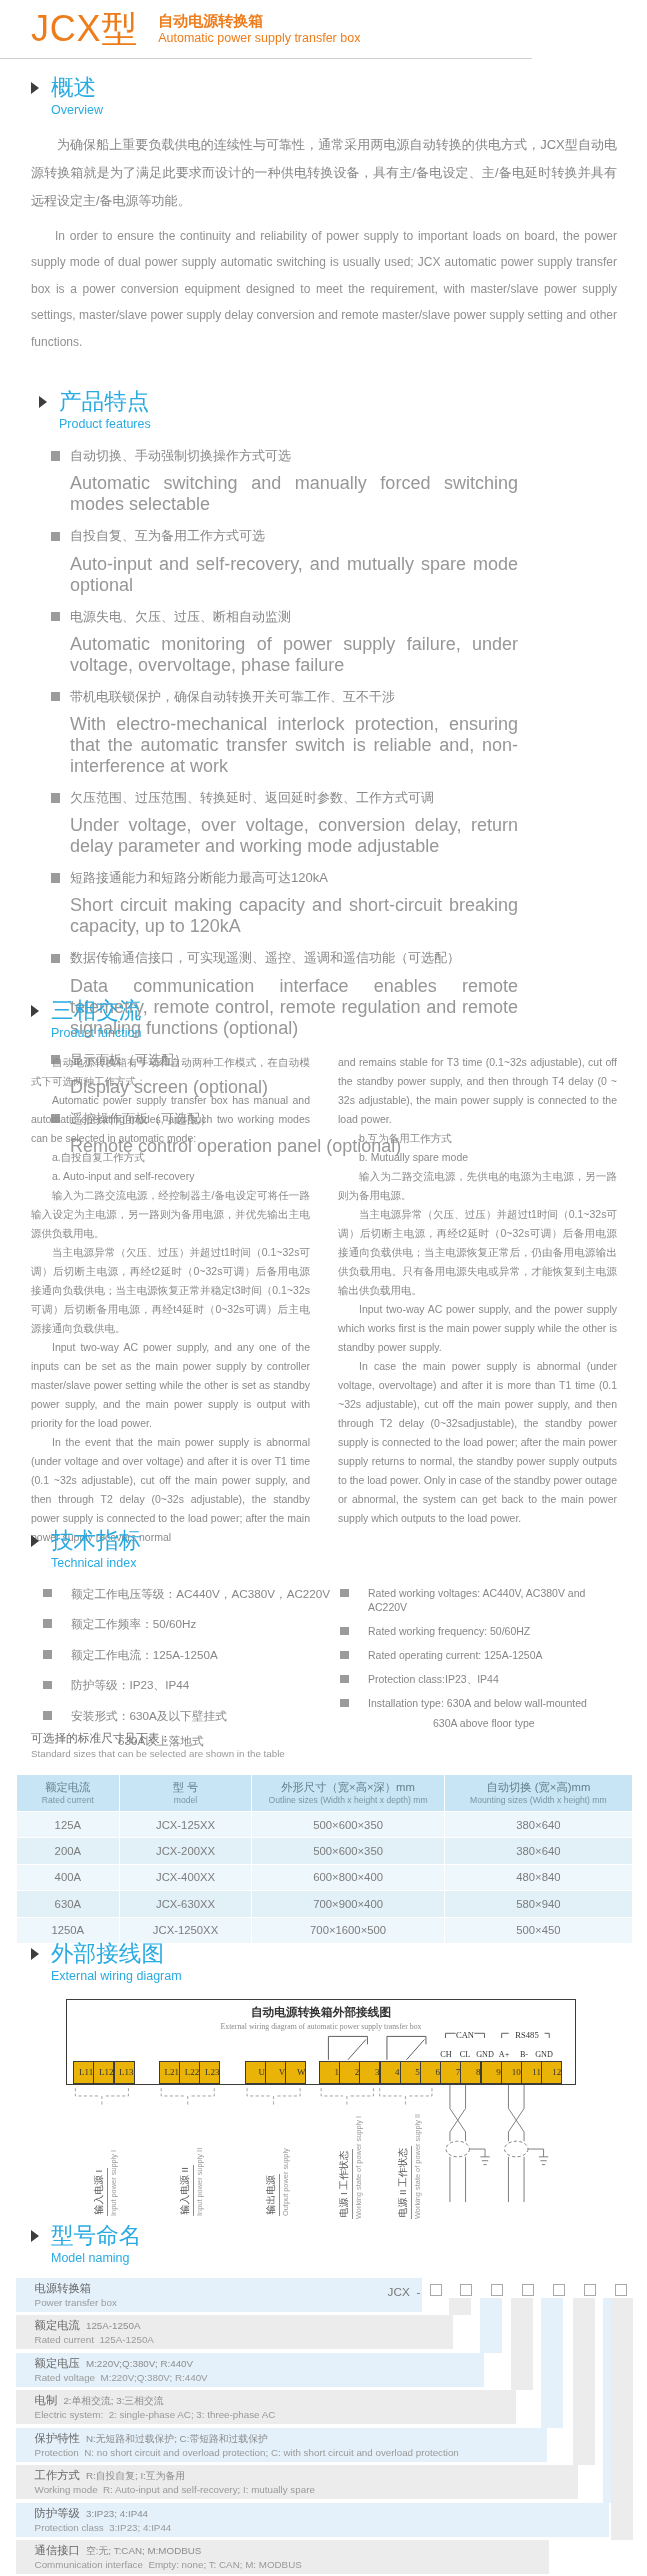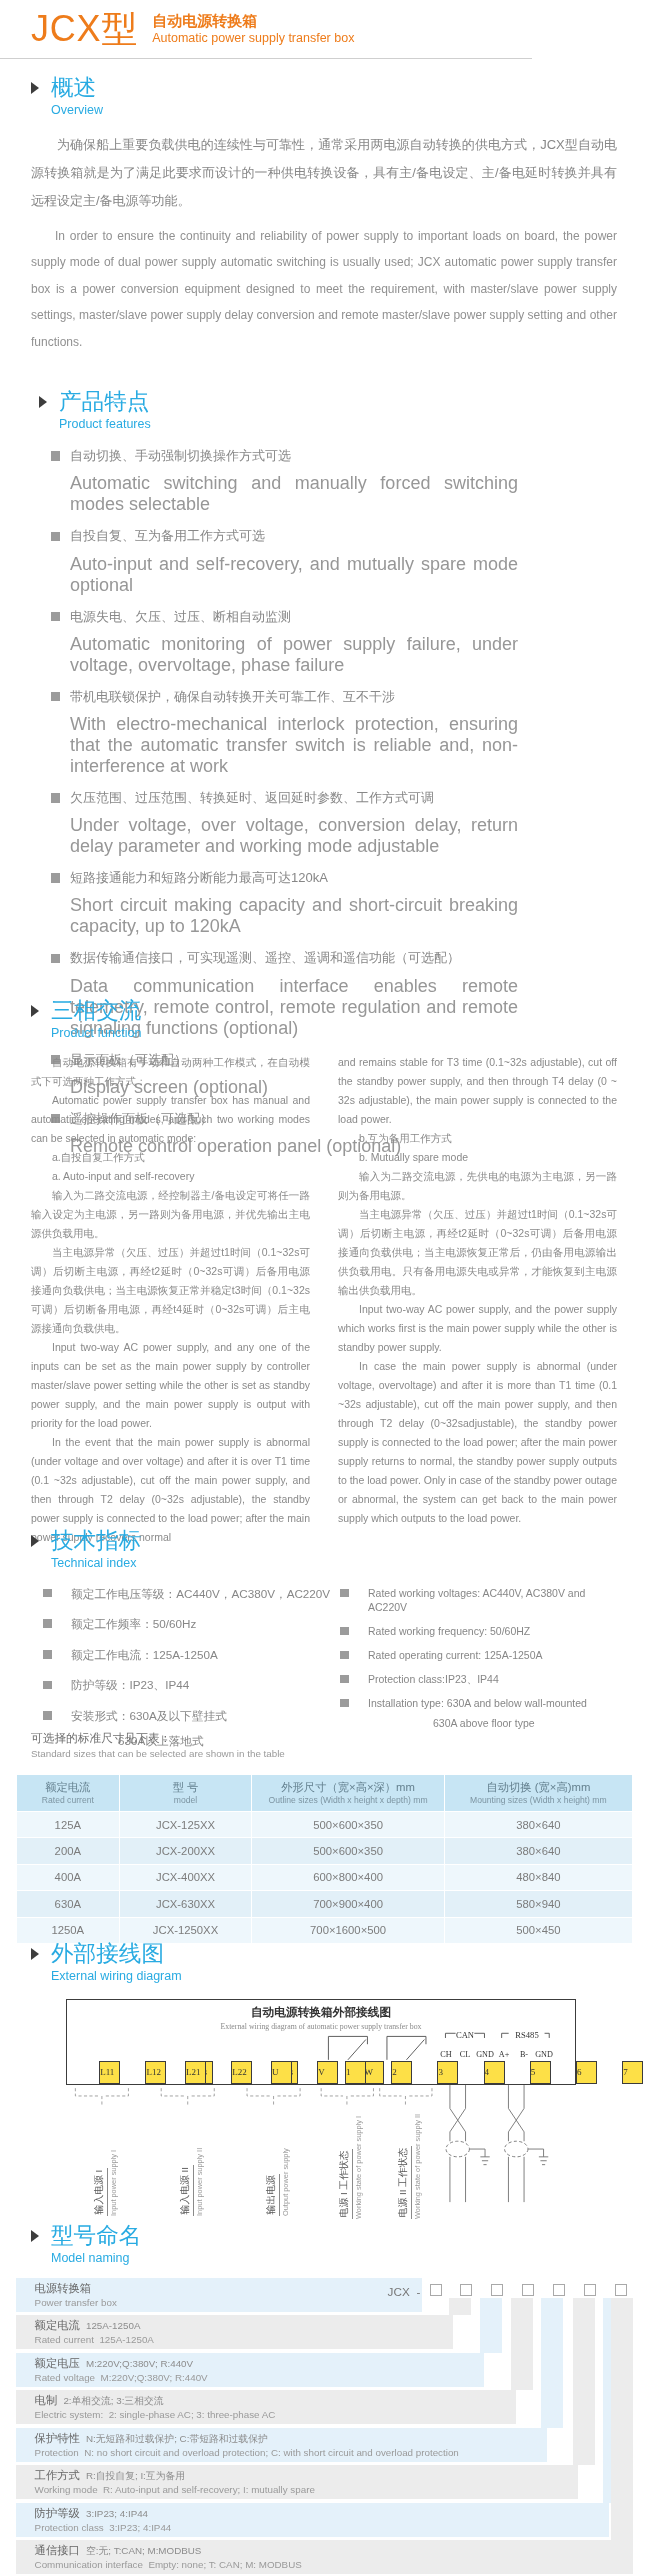--- a/index.html
+++ b/index.html
@@ -3,21 +3,21 @@
 <meta charset="utf-8">
 <style>
   html,body{margin:0;padding:0;background:#fff;}
   body{font-family:"Liberation Sans","DejaVu Sans",sans-serif;color:#8a8a8a;}
   .page{position:relative;width:648px;height:2576px;background:#fff;overflow:hidden;margin:0 auto;}
 
   
   #header{position:absolute;top:0;left:0;width:532px;}
   .brand{padding:7.8px 31px 0 31px;display:flex;align-items:flex-start;}
   .brand-model{color:#ee7c1b;font-size:36px;line-height:41px;letter-spacing:0.8px;}
-  .brand-sub{margin-left:14px;padding-top:3.1px;}
+  .brand-sub{margin-left:20px;padding-top:3.1px;}
   .brand-zh{color:#ee7c1b;font-size:15px;font-weight:bold;line-height:19px;}
   .brand-en{color:#ee7c1b;font-size:12.5px;line-height:16.4px;}
   .divider{border:none;border-top:0.8px solid #cfcfcf;margin:9.4px 0 0 0;}
 
   
   .sec-head{margin-left:31px;position:relative;padding-left:20px;}
   .arrow{position:absolute;left:0;top:7px;width:0;height:0;border-left:8.6px solid #3d3d3d;border-top:6.2px solid transparent;border-bottom:6.2px solid transparent;}
   .sec-zh{color:#29abe2;font-size:22.6px;line-height:26.5px;}
   .sec-en{color:#29abe2;font-size:12.5px;line-height:15.6px;margin-top:1.6px;}
 
@@ -69,21 +69,21 @@
   
   #sec-wiring{position:absolute;top:1941px;left:0;width:544px;}
   .wbox{position:relative;margin:14px 0 0 66px;width:508px;height:84px;border:1.6px solid #3c3c3c;font-family:"Liberation Serif","DejaVu Serif",serif;}
   .wtitle{margin-top:5.5px;text-align:center;font-size:11.7px;font-weight:bold;color:#333;}
   .wsub{text-align:center;font-size:7.8px;color:#8a8a8a;margin-top:1.6px;}
   .wsvg{position:absolute;left:0;bottom:23.4px;width:508px;height:30px;}
   .pin{position:absolute;bottom:25px;transform:translateX(-50%);font-size:8.2px;color:#333;}
   .buslab{position:absolute;bottom:44px;transform:translateX(-50%);font-size:8.6px;color:#333;}
   .tstrip{position:absolute;left:0;bottom:-0.8px;width:508px;height:23.4px;}
   .tgroup{position:absolute;bottom:0;display:flex;}
-  .tcell{width:19px;height:21px;border:0.8px solid #3c3c3c;margin-right:-0.8px;background:#fde047;text-align:left;font-size:9px;line-height:21px;color:#333;margin-left:26px;}
+  .tcell{width:19px;height:21px;border:0.8px solid #3c3c3c;margin-right:-0.8px;background:#eab308;text-align:right;font-size:9px;line-height:21px;color:#333;}
   .wunder{position:relative;margin-left:66px;width:508px;height:139px;}
   .usvg{position:absolute;left:0;top:0;width:508px;height:139px;}
   .vlabel{position:absolute;transform:rotate(-90deg);transform-origin:0 0;white-space:nowrap;font-family:"Liberation Sans","DejaVu Sans",sans-serif;}
   .vl-zh{font-size:9.8px;color:#555;border-bottom:0.8px solid #8a8a8a;display:inline-block;padding:0 1.6px 0.8px 1.6px;}
   .vl-en{font-size:7.4px;color:#9a9a9a;margin-top:1.6px;}
 
   
   #sec-naming{position:absolute;top:2223px;left:0;width:648px;}
   .bands{position:relative;margin:11px 0 0 15.6px;width:617px;height:303px;}
   .band{position:absolute;left:0;height:34px;padding:3.1px 0 0 19px;box-sizing:border-box;}
@@ -407,21 +407,21 @@
         <div class="b-en"><span>Protection</span>&nbsp;&nbsp;<span>N: no short circuit and overload protection; C: with short circuit and overload protection</span></div>
       </div>
       <div class="band gray" style="top:187px;width:562px;">
         <div class="b-zh"><span>工作方式</span><span class="b-desc">R:自投自复; I:互为备用</span></div>
         <div class="b-en"><span>Working mode</span>&nbsp;&nbsp;<span>R: Auto-input and self-recovery; I: mutually spare</span></div>
       </div>
       <div class="band blue" style="top:225px;width:593px;">
         <div class="b-zh"><span>防护等级</span><span class="b-desc">3:IP23; 4:IP44</span></div>
         <div class="b-en"><span>Protection class</span>&nbsp;&nbsp;<span>3:IP23; 4:IP44</span></div>
       </div>
-      <div class="band gray" style="top:262px;width:617px;">
+      <div class="band gray" style="top:262px;width:533px;">
         <div class="b-zh"><span>通信接口</span><span class="b-desc">空:无; T:CAN; M:MODBUS</span></div>
         <div class="b-en"><span>Communication interface</span>&nbsp;&nbsp;<span>Empty: none; T: CAN; M: MODBUS</span></div>
       </div>
 
       <div class="jcx">JCX</div>
       <div class="jdash">-</div>
       <div class="mbox" style="left:414px;"></div>
       <div class="mbox" style="left:444px;"></div>
       <div class="mbox" style="left:475px;"></div>
       <div class="mbox" style="left:506px;"></div>

